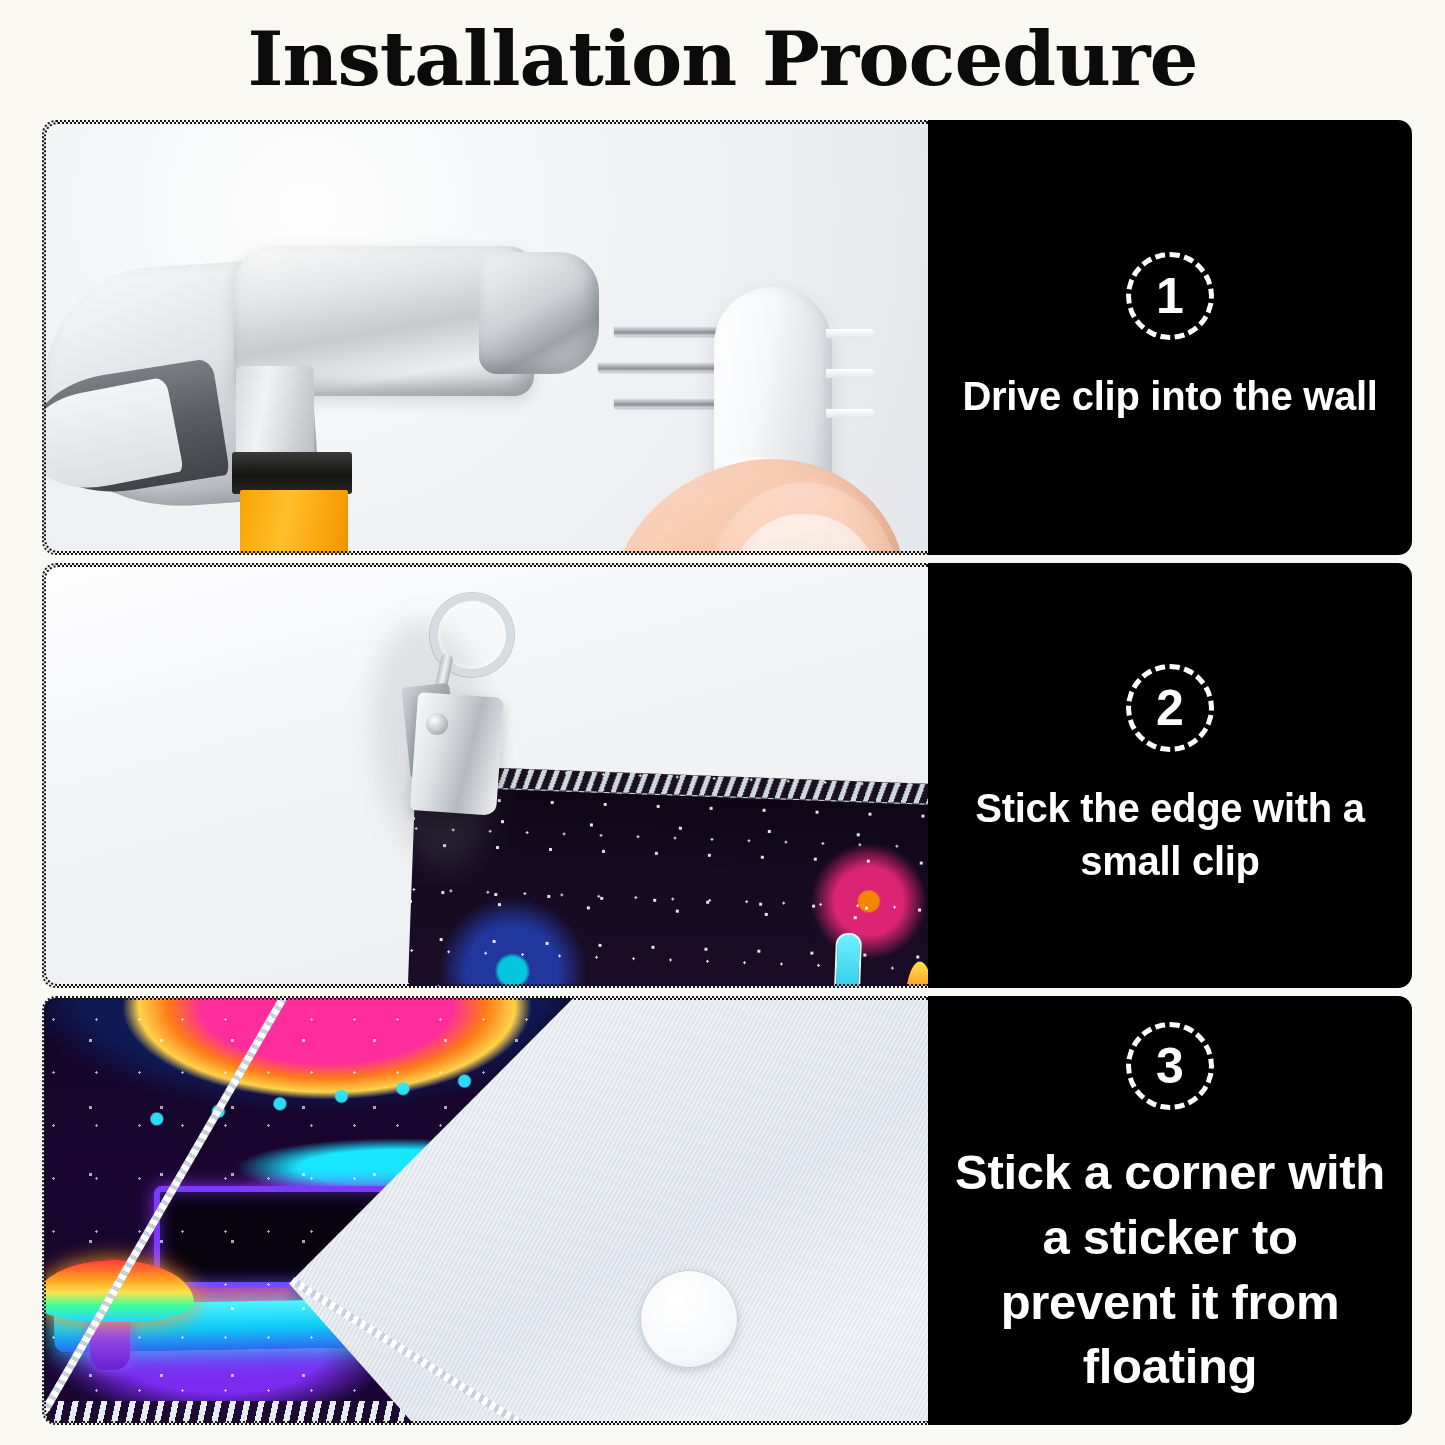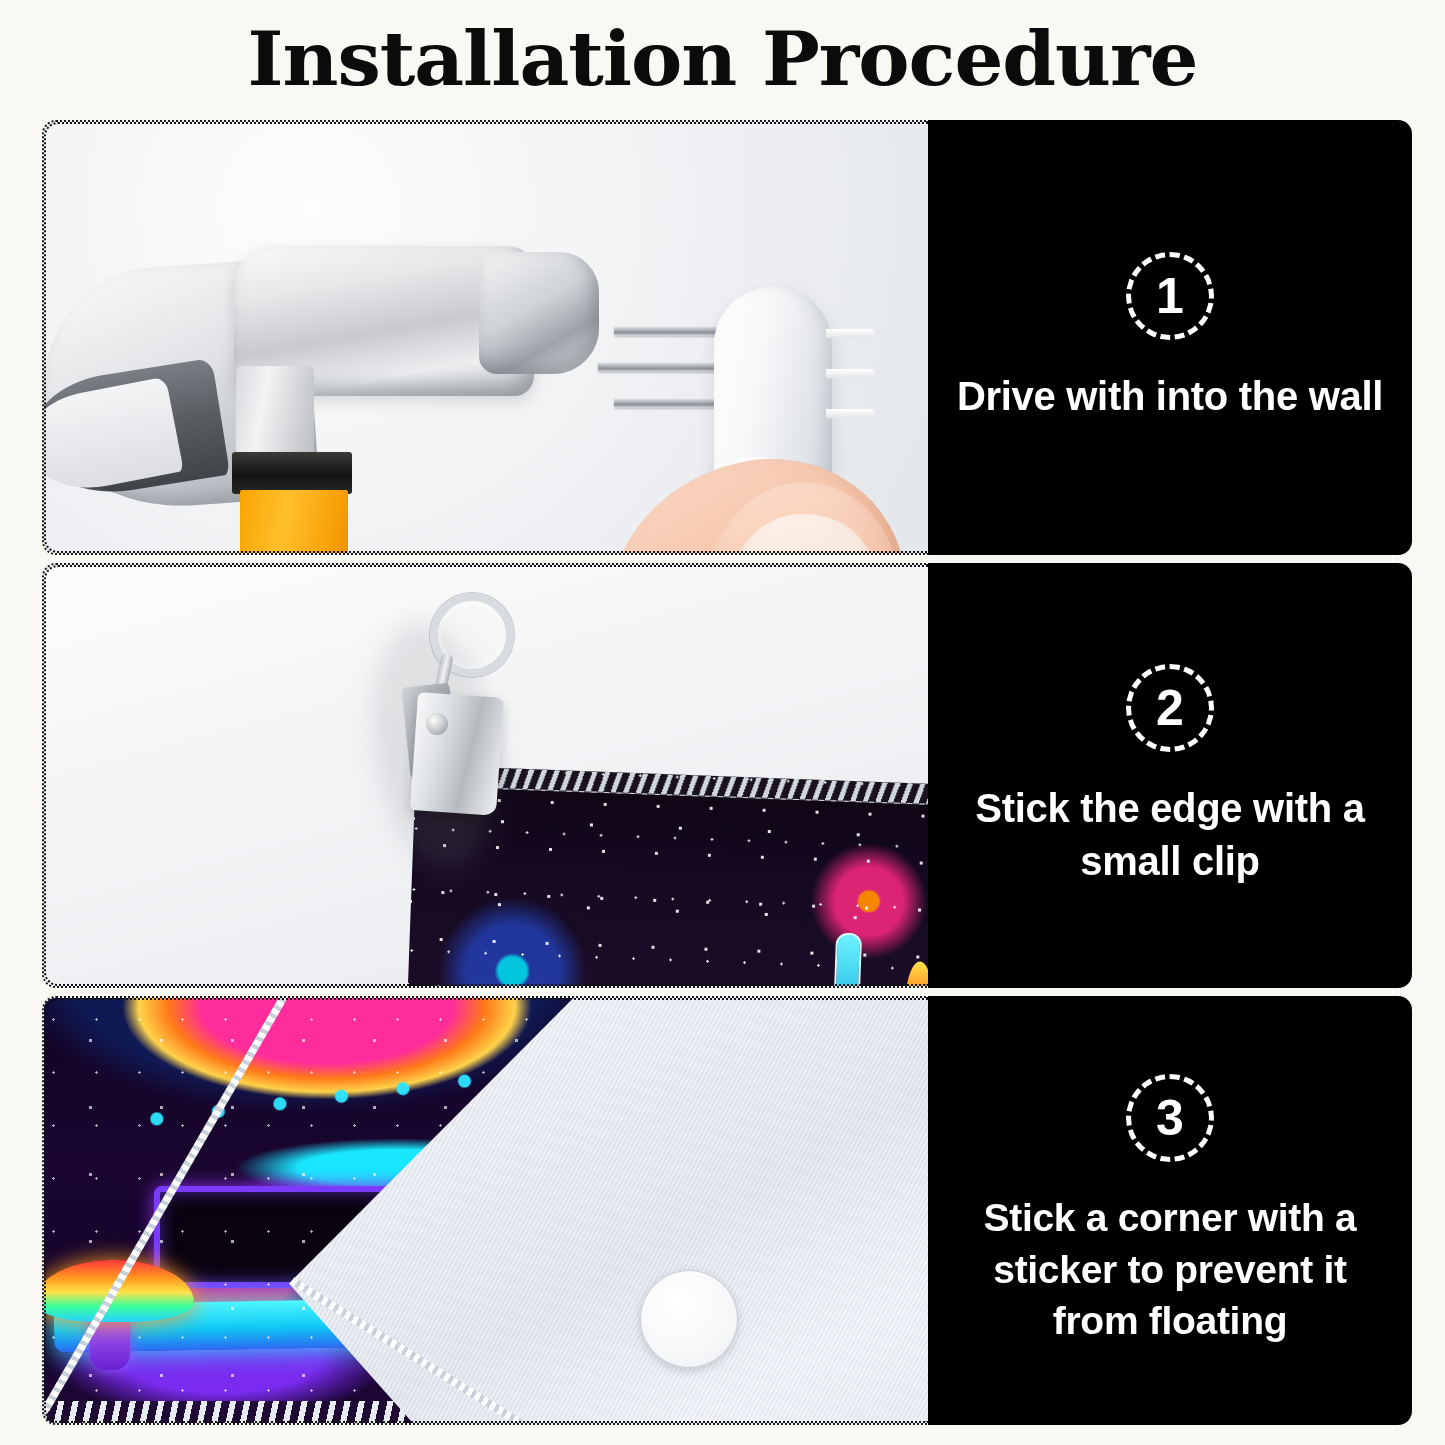--- a/index.html
+++ b/index.html
@@ -73,21 +73,21 @@
     font-family:"Liberation Sans", sans-serif;
     box-sizing:border-box;
     margin-bottom:30px;
   }
   .step-text{
     font-size:40px;font-weight:700;line-height:1.32;
     text-align:center;
     padding:0 22px;
     letter-spacing:-0.3px;
   }
-  #row-3 .step-text{font-size:39px;}
+  #row-3 .step-text{font-size:49px;}
 
   
   .wall-bg{position:absolute;inset:0;background:
       radial-gradient(circle at 30% 20%, #fdfdfd 0%, #eceef1 65%, #e3e6ea 100%);}
   
   .hammer{position:absolute;left:-20px;top:118px;width:580px;height:300px;}
   .hammer-head{
     position:absolute;left:210px;top:6px;width:300px;height:150px;
     background:linear-gradient(170deg,#fbfbfb 0%,#e6e7e9 28%,#c8cace 55%,#eceef0 78%,#b9bcc1 100%);
     border-radius:40px 26px 20px 20px;
@@ -400,21 +400,21 @@
 
     <div class="finger"></div>
     <div class="thumb"></div>
     <div class="nail-plate"></div>
 
     <div class="photo-dots"></div>
   </div>
 
   <div class="text-panel">
     <div class="badge">1</div>
-    <div class="step-text">Drive with into the wall</div>
+    <div class="step-text">Drive clip into the wall</div>
   </div>
 </div>
 
 <div class="row" id="row-2">
 
   <div class="photo-panel">
     <div class="wall2"></div>
 
     <div class="tap2">
       <div class="stars"></div>

